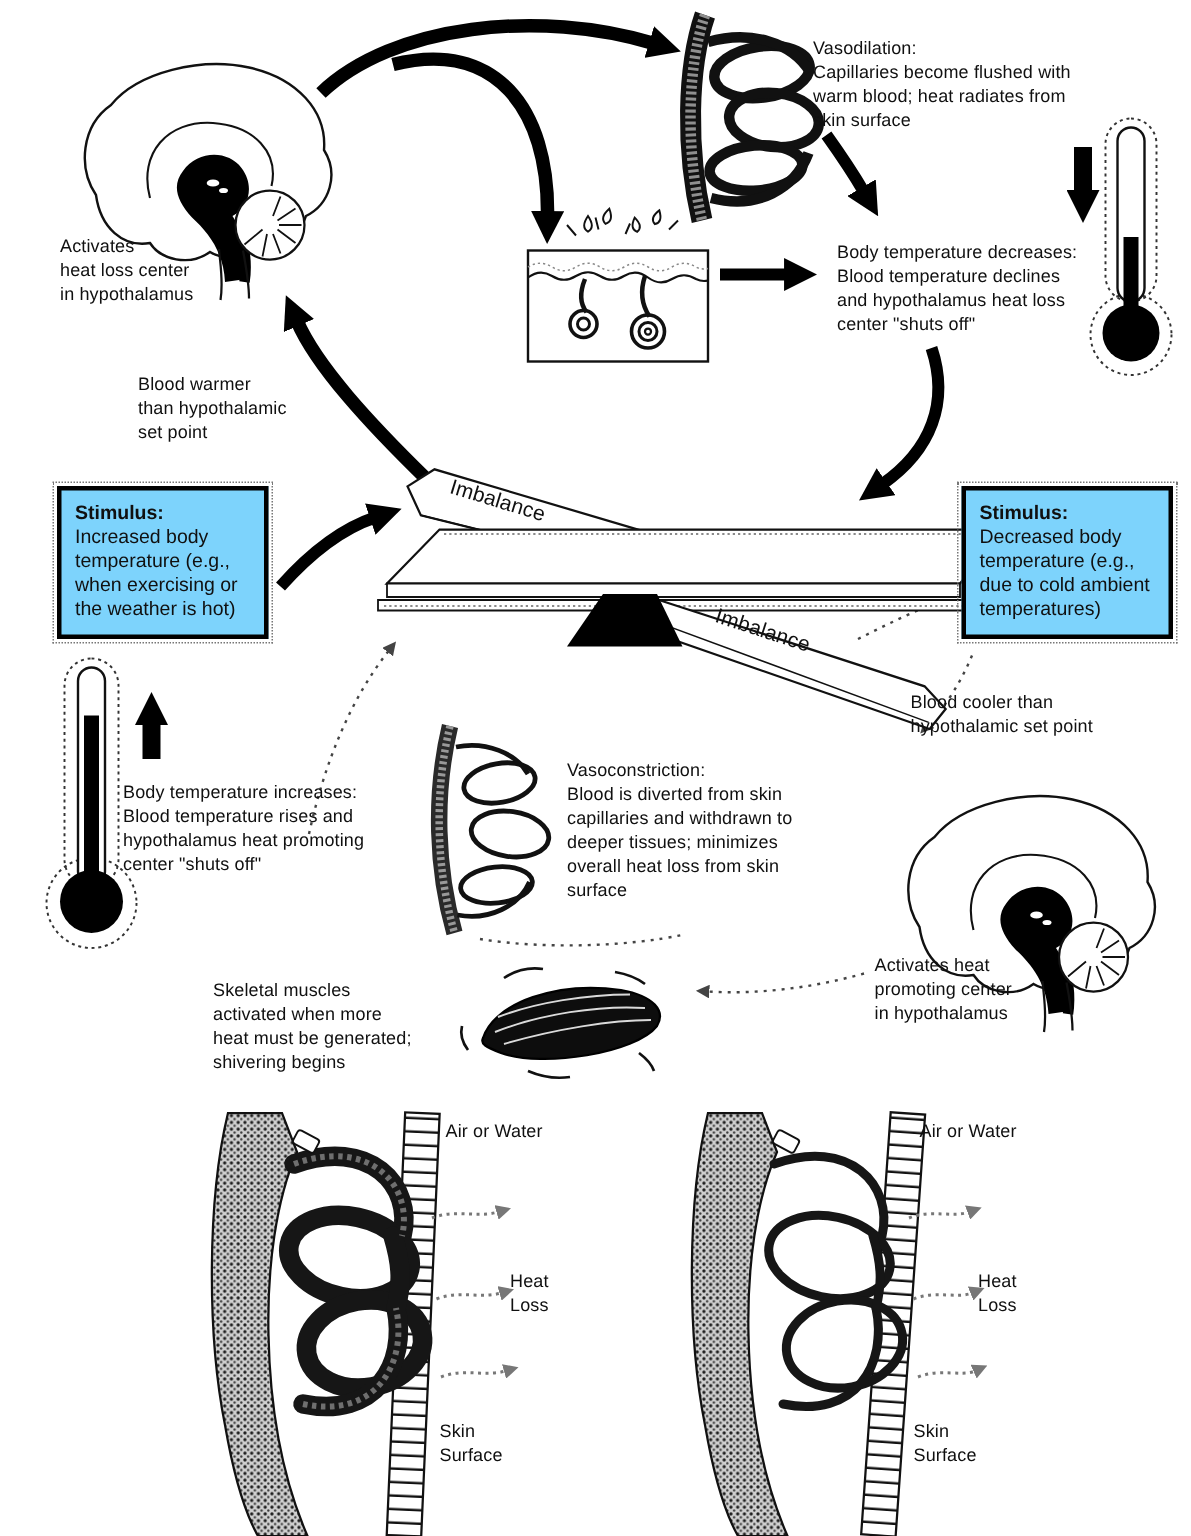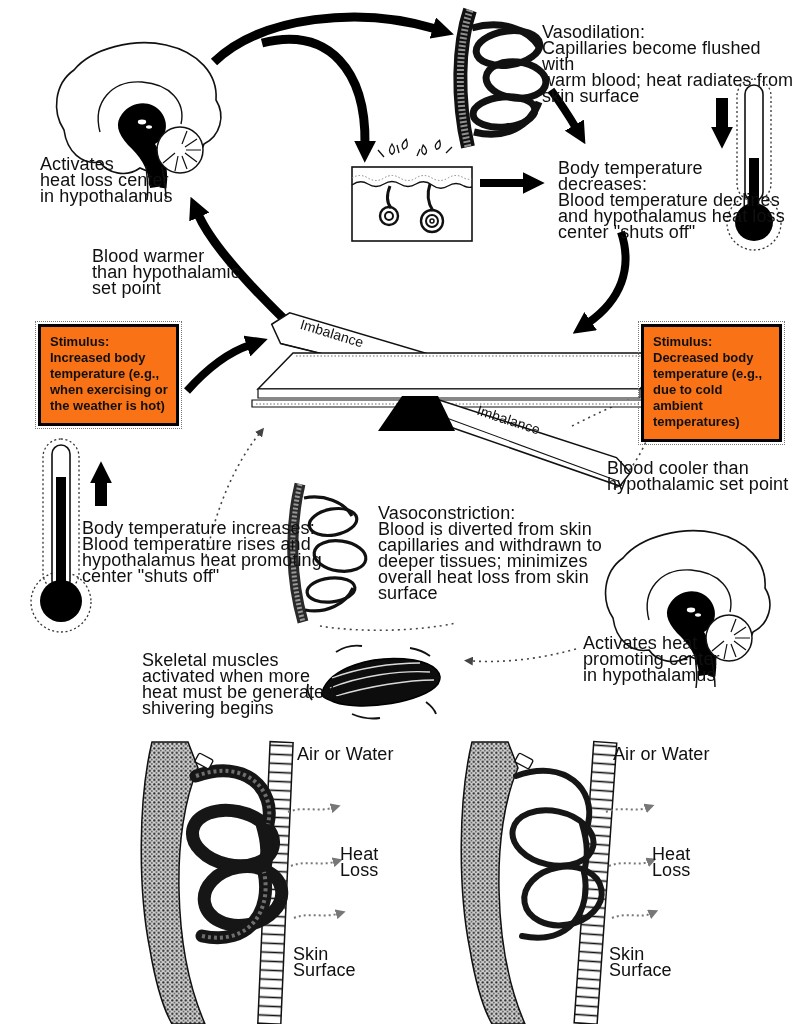--- a/index.html
+++ b/index.html
@@ -2,30 +2,30 @@
 <html><head>
 <meta charset="utf-8">
 <style>
   html,body { margin:0; padding:0; background:#fff; }
   .canvas {
     position:relative; width:794px; height:1024px; background:#ffffff;
     font-family:"Liberation Sans", sans-serif; color:#101010; overflow:hidden;
   }
   svg.art { position:absolute; left:0; top:0; }
   .label {
-    position:absolute; font-size:18px; line-height:16px; color:#101010;
+    position:absolute; font-size:12px; line-height:16px; color:#101010;
     white-space:pre-line; letter-spacing:0.1px;
   }
   .stim-box {
-    position:absolute; width:118px; background:#f97316; border:3px solid #000;
+    position:absolute; width:118px; background:#7dd3fc; border:3px solid #000;
     outline:1px dotted #777; outline-offset:2px;
     padding:7px 8px 9px 9px; font-size:13px; line-height:16px;
   }
   .stim-title { font-weight:bold; display:block; }
-  .stim-body { white-space:pre-line; display:block;font-weight:bold; }
+  .stim-body { white-space:pre-line; display:block; }
   .rot { transform-origin:0 0; }
 </style>
 </head>
 <body>
 
 <div class="canvas">
 
 <svg class="art" width="794" height="1024" viewBox="0 0 794 1024">
   <defs>
     <marker id="ah" viewBox="0 0 10 10" refX="1.5" refY="5" markerWidth="22" markerHeight="22" markerUnits="userSpaceOnUse" orient="auto">

